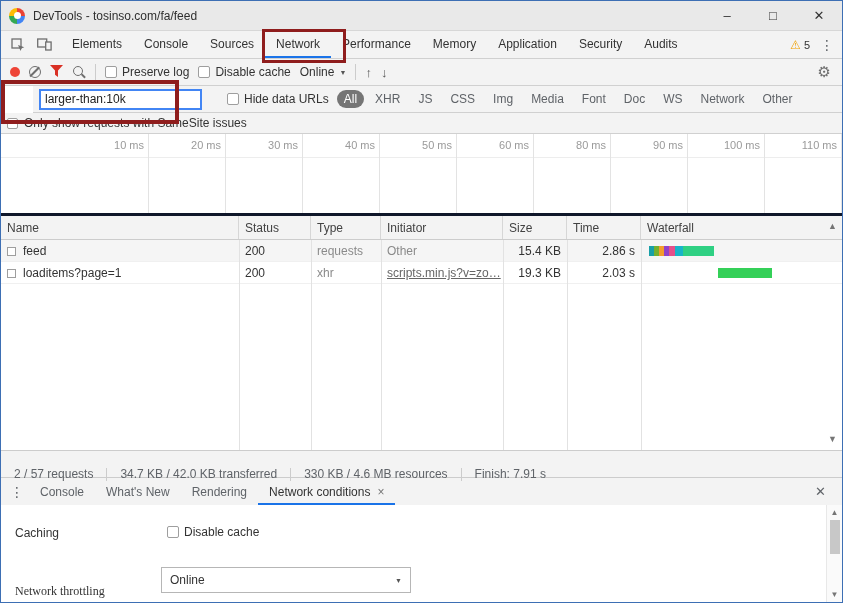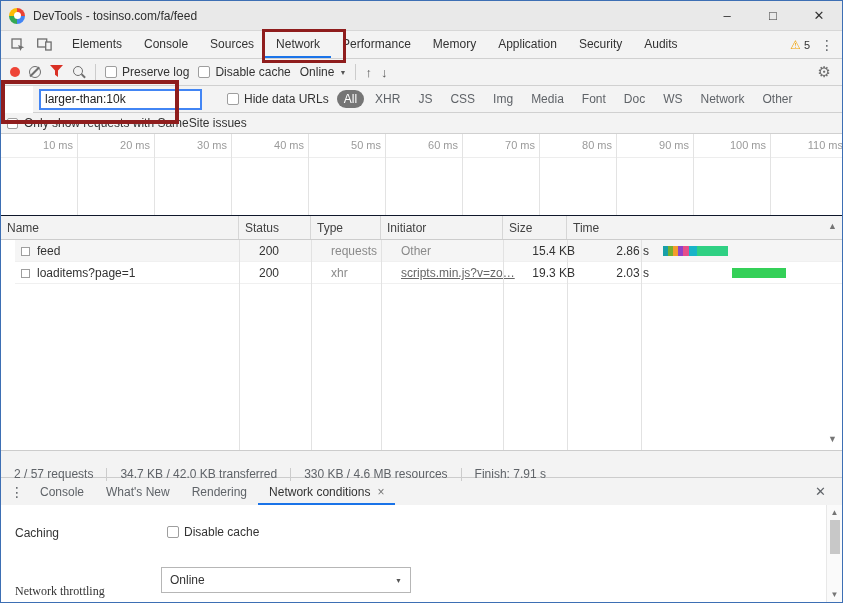--- a/index.html
+++ b/index.html
@@ -49,32 +49,32 @@
   .hide-urls { margin-left:17px; }
   .pills { display:flex; align-items:center; gap:4px; }
   .pill { padding:2px 7px; color:#5f6368; border-radius:9px; white-space:nowrap; }
   .pill.active { background:#757575; color:#fff; }
 
   
   .samesite { height:21px; background:#f3f3f3; border-bottom:1px solid #d0d0d0; display:flex; align-items:center; gap:6px; padding:0 6px; }
   .samesite .checkbox { width:11px; height:11px; }
 
   
-  .timeline { height:82px; background:#fff; border-bottom:1px solid #0f172a; display:flex; overflow:hidden; position:relative; }
+  .timeline { height:82px; background:#fff; border-bottom:3px solid #0f172a; display:flex; overflow:hidden; position:relative;justify-content:flex-end; }
   .tick { flex:0 0 77px; border-right:1px solid #e3e3e3; position:relative; }
   .tick-label { position:absolute; top:5px; right:4px; font-size:11px; color:#9a9a9a; white-space:nowrap; }
   .tl-hline { position:absolute; left:0; right:0; top:23px; height:1px; background:#ededed; }
 
   
   .net-table { position:relative; height:234px; background:#fff; }
   .thead { display:grid; grid-template-columns:238px 72px 70px 122px 64px 74px 1fr; height:24px; background:#f3f3f3; border-bottom:1px solid #ccc; }
   .th { padding:5px 18px 0 6px; color:#424242; border-right:1px solid #d6d6d6; overflow:hidden; white-space:nowrap; }
   .th:last-child { border-right:none; }
   .tbody { position:relative; height:210px; }
-  .tr { display:grid; grid-template-columns:238px 72px 70px 122px 64px 74px 1fr; height:22px; align-items:center; border-bottom:1px solid #f0f0f0;margin-left:14px; }
+  .tr { display:grid; grid-template-columns:238px 72px 70px 122px 64px 74px 1fr; height:22px; align-items:center; border-bottom:1px solid #f0f0f0; }
   .tr.odd { background:#f5f5f5; }
   .td { padding:0 6px; white-space:nowrap; overflow:hidden; color:#333; }
   .td.num { text-align:right; }
   .td.muted { color:#8a8a8a; }
   .init-link { color:#666; text-decoration:underline; }
   .doc-icon { display:inline-block; width:9px; height:9px; border:1px solid #9e9e9e; background:#fff; margin-right:7px; vertical-align:-1px; }
   .col-line { position:absolute; top:0; bottom:0; width:1px; background:#e2e2e2; }
   .wf-cell { position:relative; height:22px; }
   .wf-bar { position:absolute; top:6px; height:10px; }
   .scroll-up { position:absolute; top:6px; right:5px; font-size:9px; color:#757575; line-height:1; }
@@ -223,23 +223,20 @@
       <div class="tick">
         <span class="tick-label">40 ms</span>
       </div>
       <div class="tick">
         <span class="tick-label">50 ms</span>
       </div>
       <div class="tick">
         <span class="tick-label">60 ms</span>
       </div>
       <div class="tick">
-        <span class="tick-label">70 ms</span>
-      </div>
-      <div class="tick">
         <span class="tick-label">80 ms</span>
       </div>
       <div class="tick">
         <span class="tick-label">90 ms</span>
       </div>
       <div class="tick">
         <span class="tick-label">100 ms</span>
       </div>
       <div class="tick">
         <span class="tick-label">110 ms</span>
@@ -247,20 +244,21 @@
     </div>
 
   <div class="net-table">
     <div class="thead">
       <div class="th">Name</div>
       <div class="th">Status</div>
       <div class="th">Type</div>
       <div class="th">Initiator</div>
       <div class="th">Size</div>
       <div class="th">Time</div>
+      <div class="th">Waterfall</div>
     </div>
     <div class="tbody">
       <div class="tr odd">
         <div class="td"><span class="doc-icon"></span><span>feed</span></div>
         <div class="td">200</div>
         <div class="td muted">requests</div>
         <div class="td muted">Other</div>
         <div class="td num">15.4 KB</div>
         <div class="td num">2.86 s</div>
         <div class="td wf-cell">

